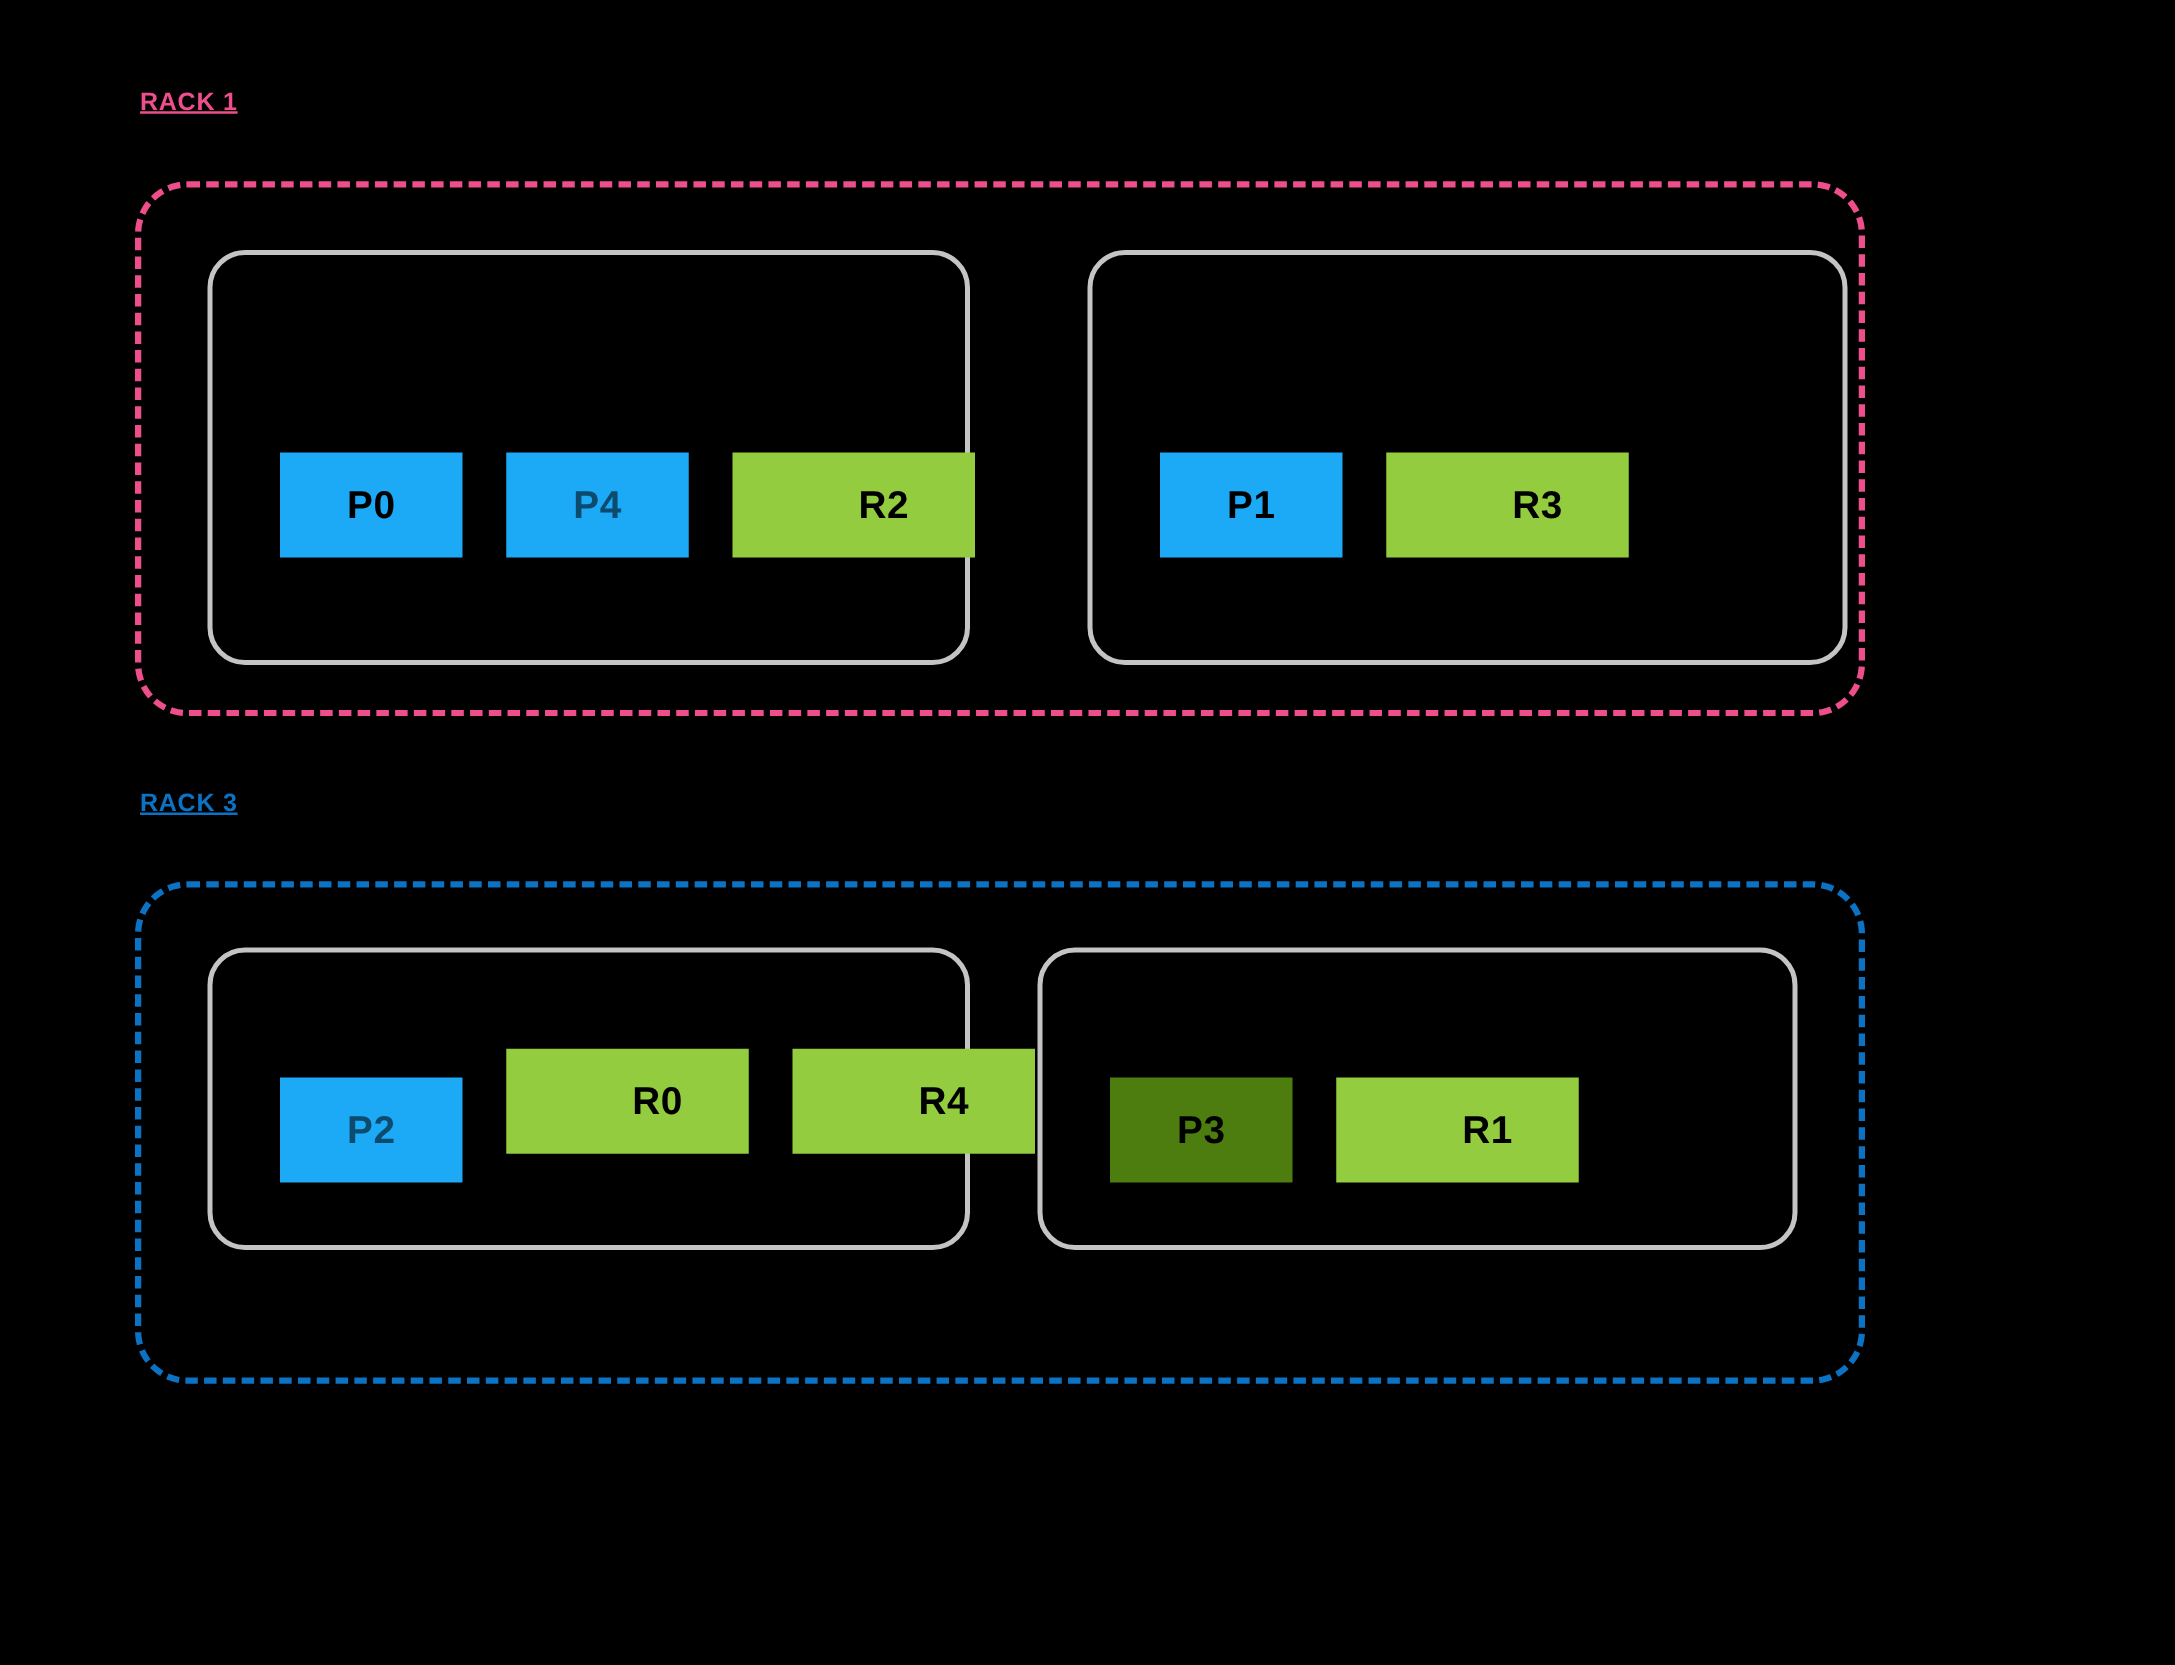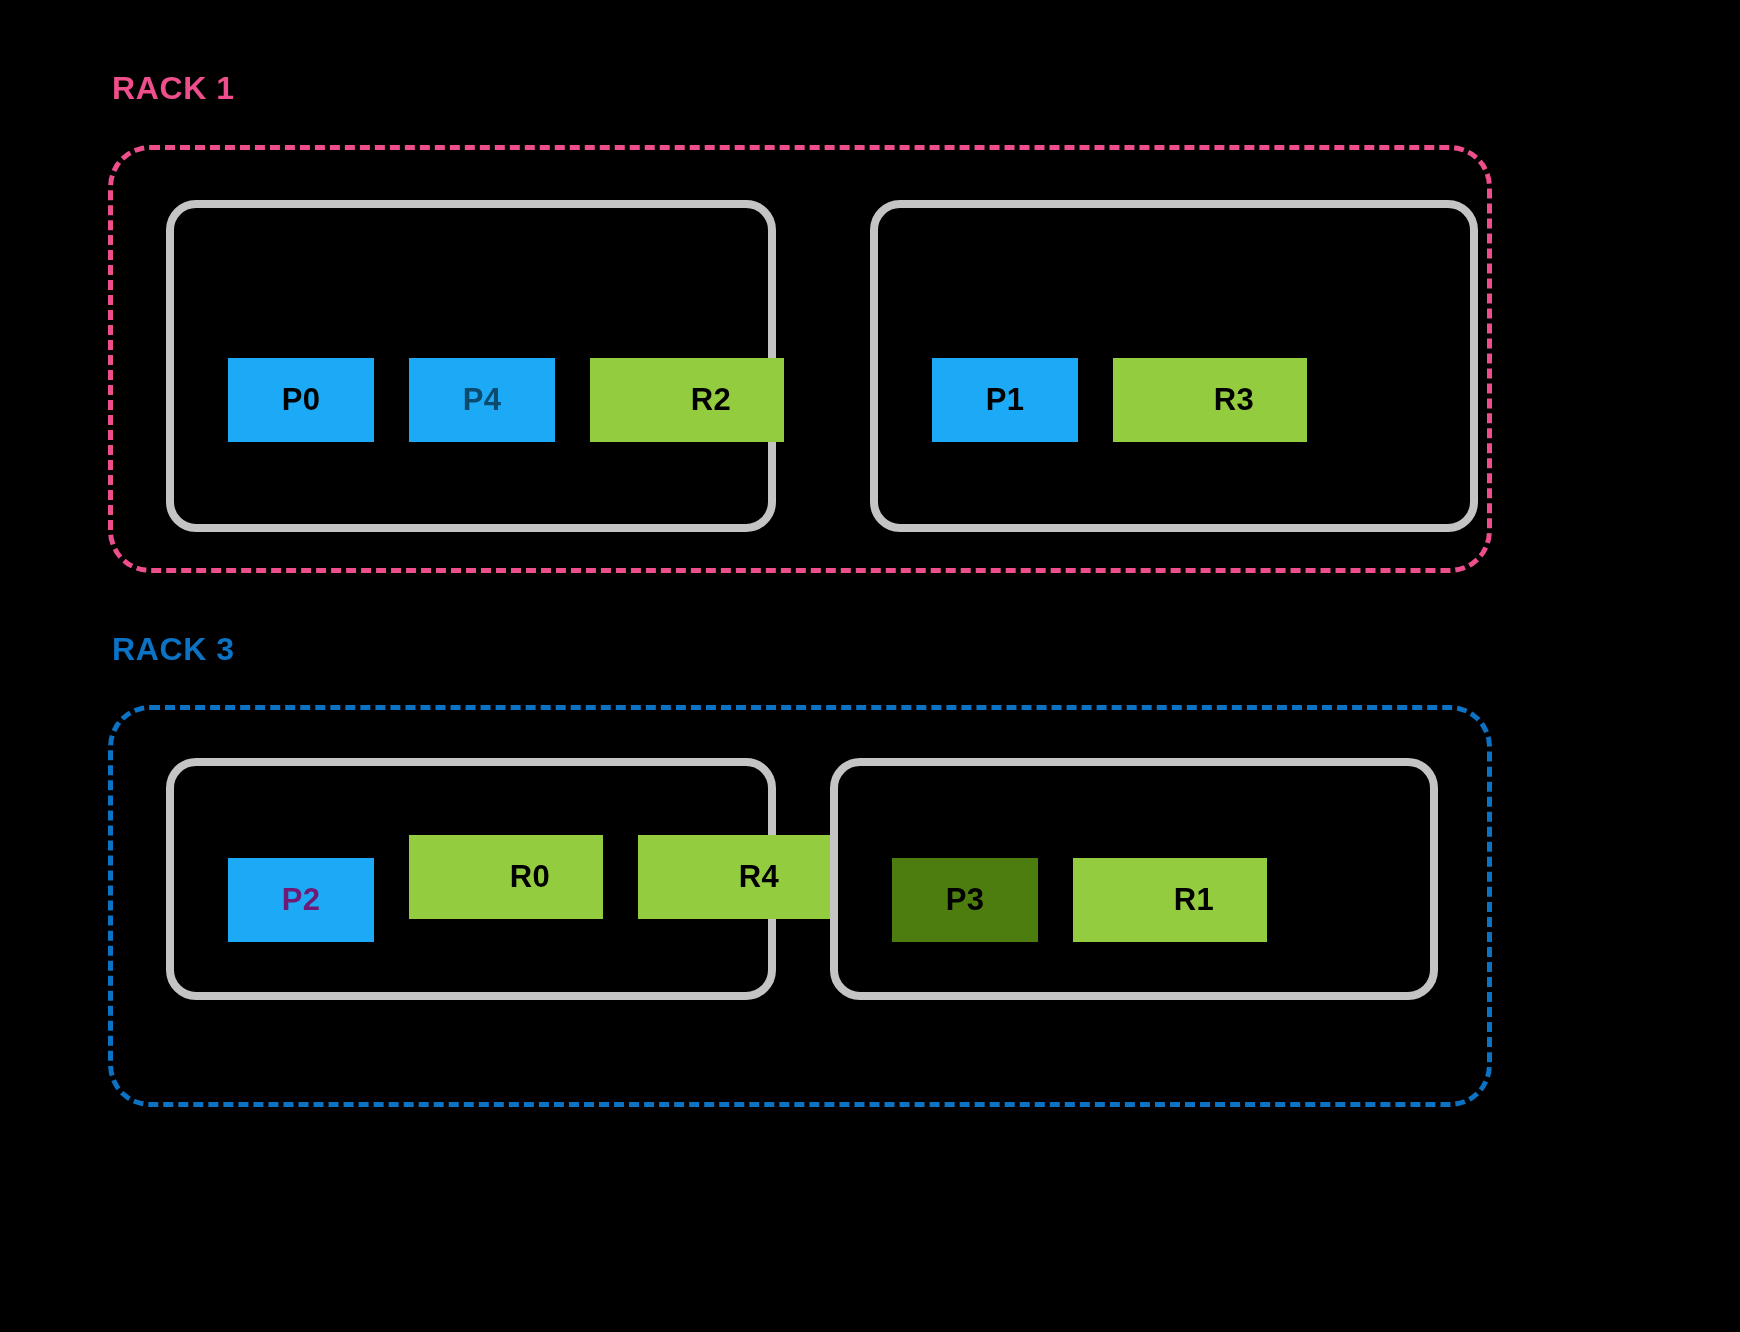--- a/index.html
+++ b/index.html
@@ -22,25 +22,26 @@
 
   
   .rack {
     position: absolute;
     left: 108px;
     width: 1384px;
   }
   .rack-label {
     position: absolute;
     left: 4px;
-    font-size: 32px;
+    font-size: 20px;
     font-weight: bold;
     letter-spacing: 0.6px;
     line-height: 1;
     white-space: nowrap;
+    text-decoration: underline;
   }
   .rack-box {
     position: absolute;
     left: 0;
     width: 100%;
     box-sizing: border-box;
     border-style: dashed;
     border-width: 5px;
     border-radius: 42px;
     background: transparent;
@@ -53,21 +54,21 @@
 
   
   #rack-2 { top: 633px; height: 560px; }
   #rack-2 .rack-label { top: 0px; }
   #rack-2 .rack-box   { top: 72px; height: 402px; }
 
   
   .node {
     position: absolute;
     box-sizing: border-box;
-    border: 8px solid #86efac;
+    border: 4px solid #86efac;
     border-radius: 30px;
     background: transparent;
     display: flex;
     align-items: flex-end;
     padding: 0 0 82px 54px;
   }
   .node-inner {
     display: flex;
     align-items: center;
     gap: 35px;
@@ -121,21 +122,21 @@
     </div>
   </div>
 
   <div class="rack" id="rack-2">
     <div class="rack-label" style="color: rgb(11, 114, 196);">RACK 3</div>
     <div class="rack-box" style="border-color: rgb(11, 114, 196);"></div>
   </div>
 
   <div class="node" id="node-3" style="border-color: rgb(196, 196, 196);">
     <div class="node-inner">
-      <div class="block primary" style="background: rgb(28, 169, 245); color: #701a75; margin-top: 46px;">P2</div>
+      <div class="block primary" style="background: rgb(28, 169, 245); color: #0c4a6e; margin-top: 46px;">P2</div>
       <div class="block replica" style="background: rgb(147, 204, 62); color: rgb(0, 0, 0);">R0</div>
       <div class="block replica" style="background: rgb(147, 204, 62); color: rgb(0, 0, 0);">R4</div>
     </div>
   </div>
 
   <div class="node" id="node-4" style="border-color: rgb(196, 196, 196);">
     <div class="node-inner">
       <div class="block primary" style="background: #4d7c0f; color: rgb(0, 0, 0);">P3</div>
       <div class="block replica" style="background: rgb(147, 204, 62); color: rgb(0, 0, 0);">R1</div>
     </div>

